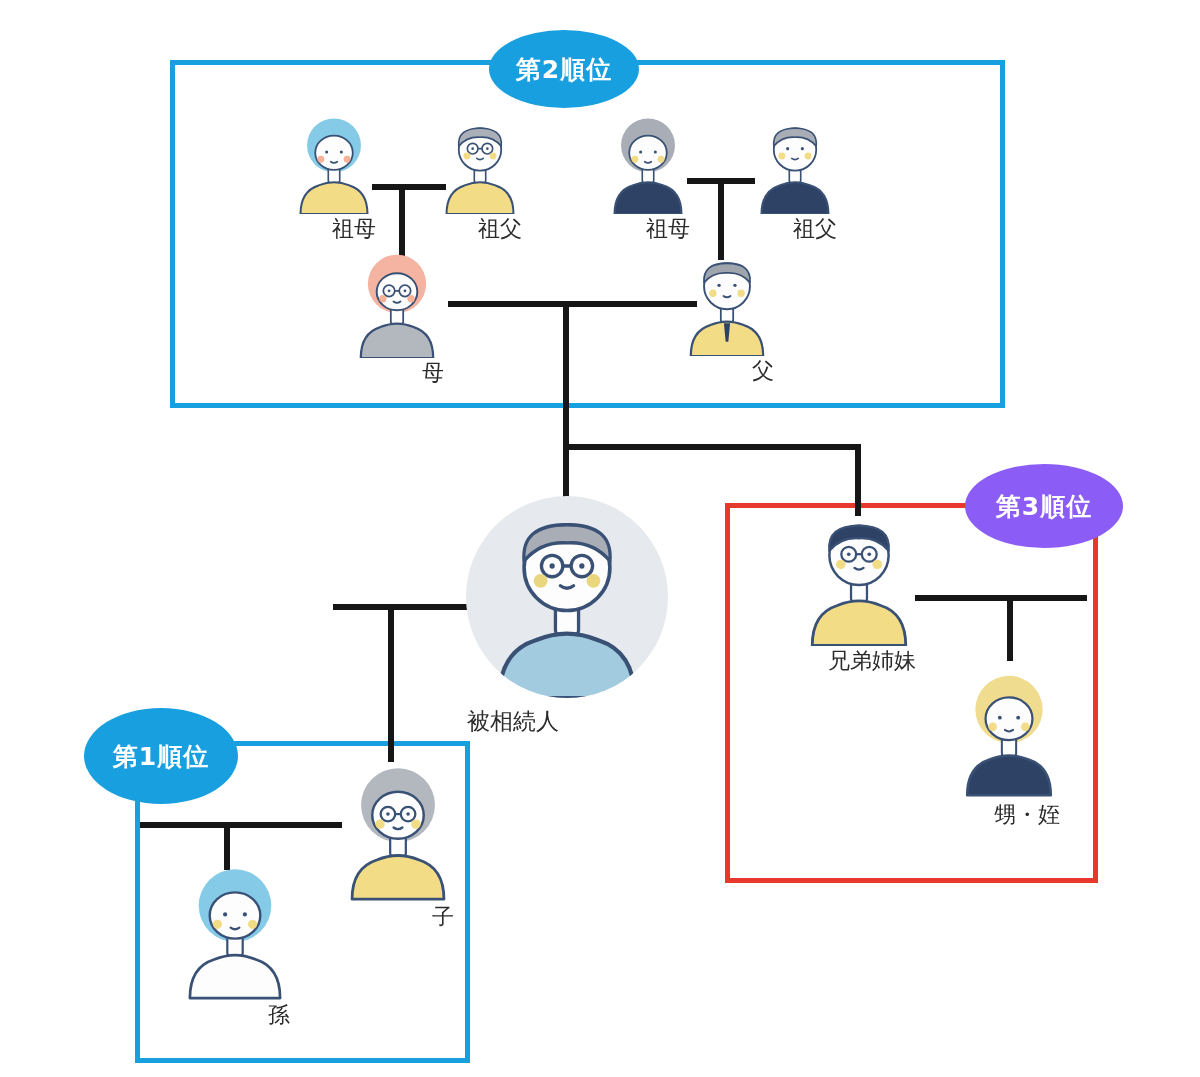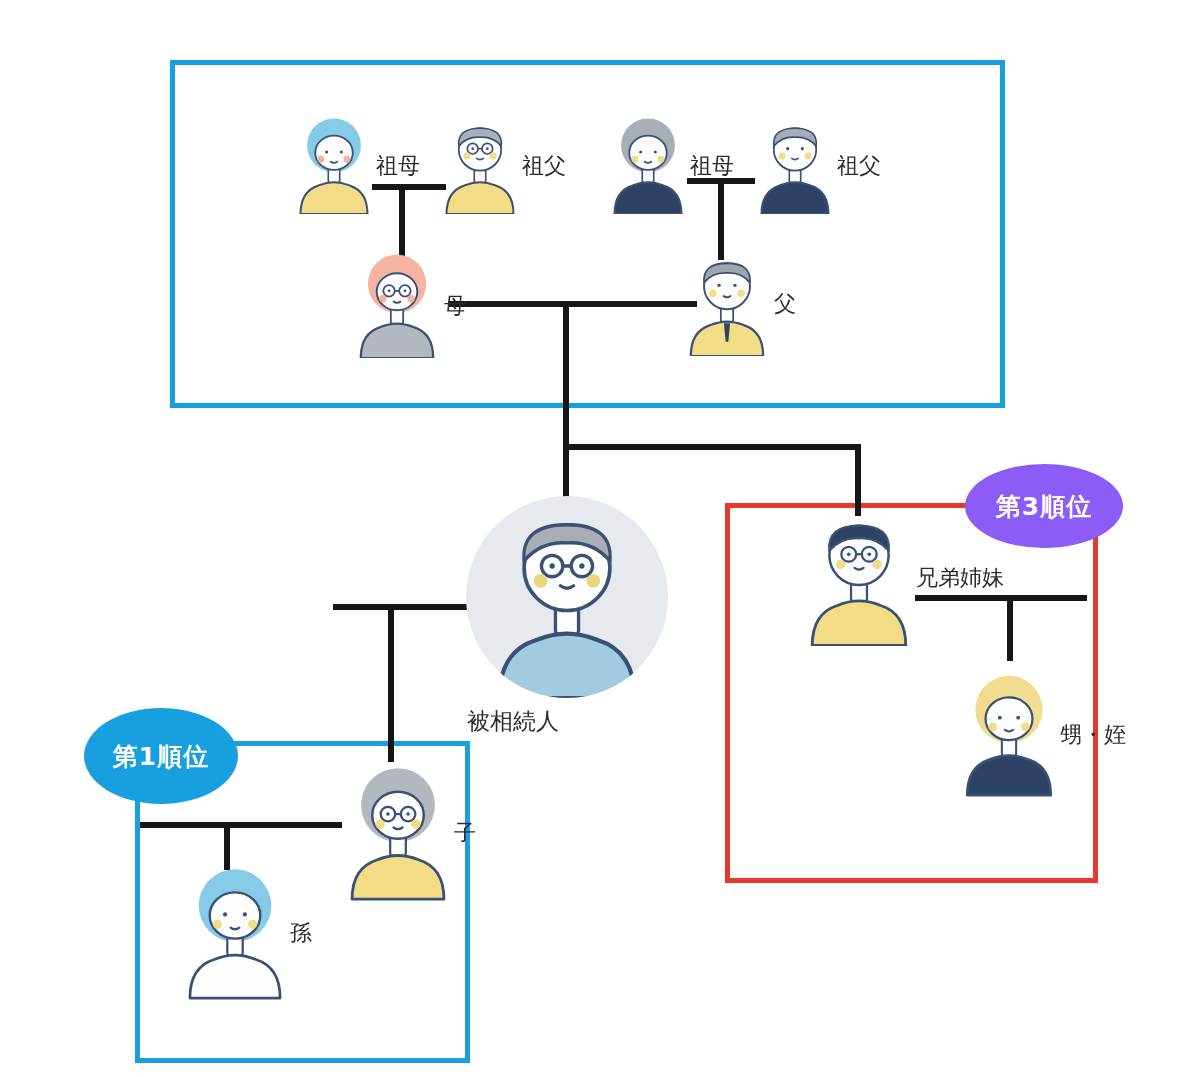--- a/index.html
+++ b/index.html
@@ -12,21 +12,21 @@
   .box.red{border:5px solid #E8382D;}
   .badge{
     position:absolute;display:flex;align-items:center;justify-content:center;
     border-radius:50%;color:#ffffff;font-size:25px;font-weight:bold;letter-spacing:1px;
     z-index:30;
   }
   .badge.blue{background:#189FE0;}
   .badge.red{background:#8b5cf6;}
   .line{position:absolute;background:#161616;z-index:5;}
   .person{
-    position:absolute;display:flex;align-items:center;z-index:10;
+    position:absolute;display:flex;flex-direction:column;align-items:flex-end;z-index:10;
   }
   .plabel{
     font-size:22px;color:#2b2b2b;white-space:nowrap;line-height:1.15;margin-top:2px;
   }
   .avatar{display:block;}
   .decedent-circle{
     position:absolute;left:466px;top:496px;width:202px;height:202px;border-radius:50%;
     background:#E6E9ED;overflow:hidden;display:flex;align-items:flex-end;justify-content:center;
     z-index:10;
   }
@@ -228,16 +228,17 @@
         <ellipse cx="50" cy="45" rx="23" ry="21" fill="#FDFDFD" stroke="#3A5176" stroke-width="2.2"></ellipse>
         <circle cx="41" cy="44" r="1.9" fill="#3A5176"></circle>
         <circle cx="59" cy="44" r="1.9" fill="#3A5176"></circle>
         <circle cx="34" cy="53" r="4.2" fill="#F2D879" opacity="0.9"></circle>
         <circle cx="66" cy="53" r="4.2" fill="#F2D879" opacity="0.9"></circle>
         <path d="M46,56 Q50,59 54,56" fill="none" stroke="#3A5176" stroke-width="2" stroke-linecap="round"></path>
       </svg>
     <div class="plabel">甥・姪</div>
   </div>
 
+  <div class="badge blue" style="left:489px;top:30px;width:150px;height:78px;">第2順位</div>
   <div class="badge blue" style="left:84px;top:708px;width:154px;height:96px;">第1順位</div>
   <div class="badge red" style="left:965px;top:464px;width:158px;height:84px;">第3順位</div>
 
 </div>
 
 </body></html>

